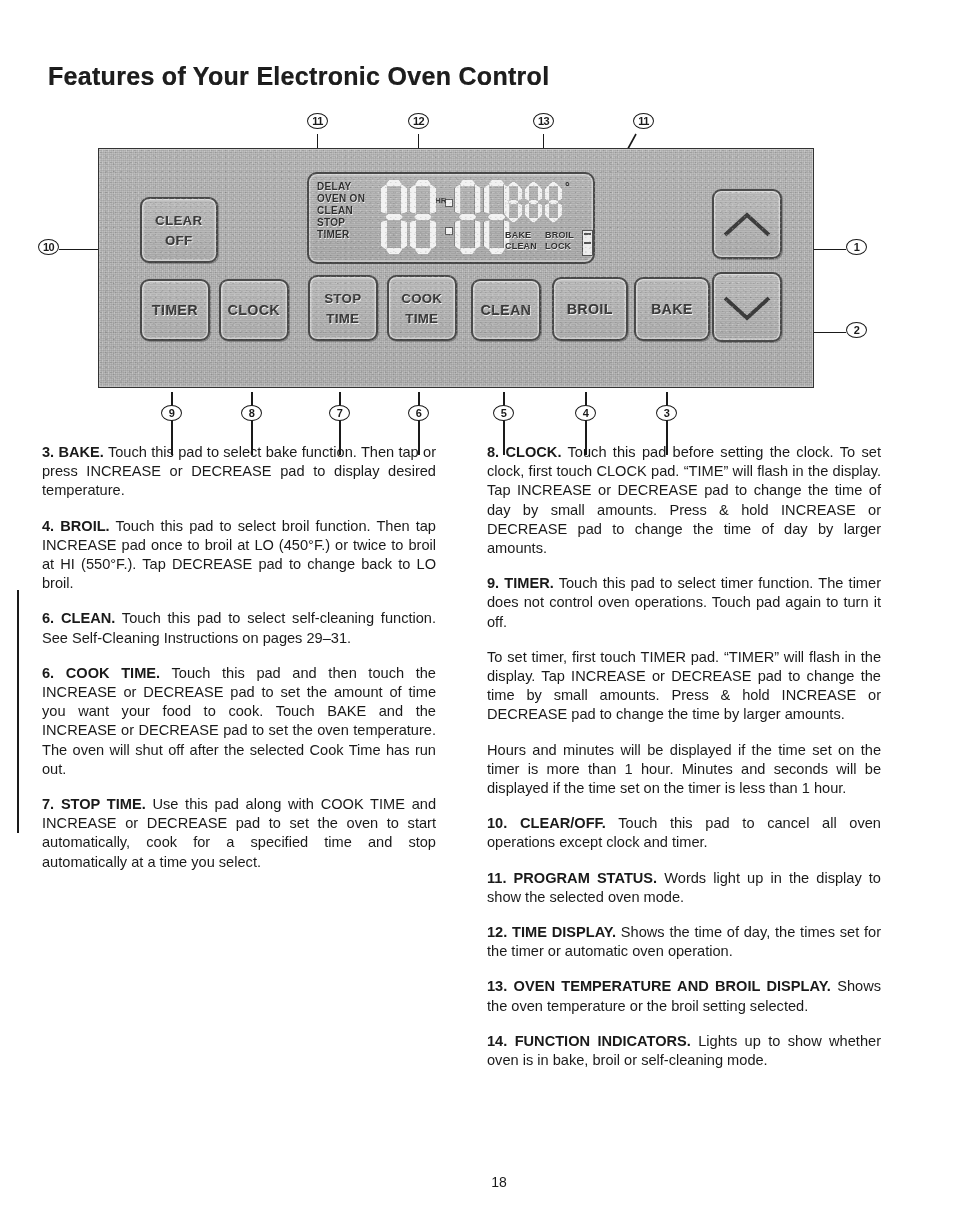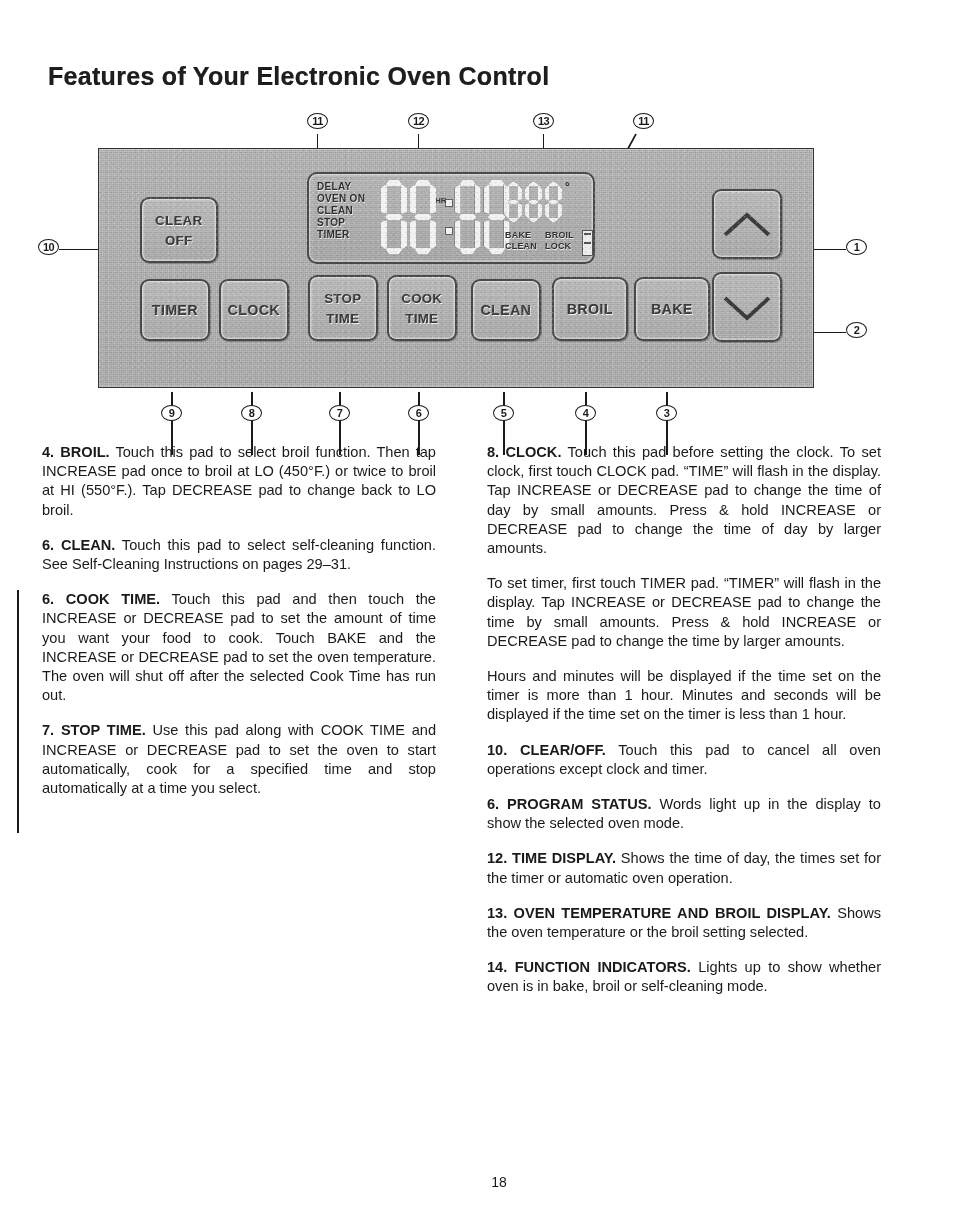--- a/index.html
+++ b/index.html
@@ -393,31 +393,33 @@
     <div class="lead v" style="left:585px; top:287px; height:63px;"></div>
     <div class="callout" style="left:575px; top:300px;">4</div>
 
     <div class="lead v" style="left:666px; top:287px; height:63px;"></div>
     <div class="callout" style="left:656px; top:300px;">3</div>
   </div>
 
   <div class="margin-bar"></div>
 
   <div class="col left">
+    <p class="para"><b>3. BAKE.</b><span> Touch this pad to select bake function. Then tap or press INCREASE or DECREASE pad to display desired temperature.</span></p>
     <p class="para"><b>4. BROIL.</b><span> Touch this pad to select broil function. Then tap INCREASE pad once to broil at LO (450°F.) or twice to broil at HI (550°F.). Tap DECREASE pad to change back to LO broil.</span></p>
     <p class="para"><b>6. CLEAN.</b><span> Touch this pad to select self-cleaning function. See Self-Cleaning Instructions on pages 29–31.</span></p>
     <p class="para"><b>6. COOK TIME.</b><span> Touch this pad and then touch the INCREASE or DECREASE pad to set the amount of time you want your food to cook. Touch BAKE and the INCREASE or DECREASE pad to set the oven temperature. The oven will shut off after the selected Cook Time has run out.</span></p>
     <p class="para"><b>7. STOP TIME.</b><span> Use this pad along with COOK TIME and INCREASE or DECREASE pad to set the oven to start automatically, cook for a specified time and stop automatically at a time you select.</span></p>
   </div>
 
   <div class="col right">
     <p class="para"><b>8. CLOCK.</b><span> Touch this pad before setting the clock. To set clock, first touch CLOCK pad. “TIME” will flash in the display. Tap INCREASE or DECREASE pad to change the time of day by small amounts. Press &amp; hold INCREASE or DECREASE pad to change the time of day by larger amounts.</span></p>
+    <p class="para"><b>9. TIMER.</b><span> Touch this pad to select timer function. The timer does not control oven operations. Touch pad again to turn it off.</span></p>
     <p class="para">To set timer, first touch TIMER pad. “TIMER” will flash in the display. Tap INCREASE or DECREASE pad to change the time by small amounts. Press &amp; hold INCREASE or DECREASE pad to change the time by larger amounts.</p>
     <p class="para">Hours and minutes will be displayed if the time set on the timer is more than 1 hour. Minutes and seconds will be displayed if the time set on the timer is less than 1 hour.</p>
     <p class="para"><b>10. CLEAR/OFF.</b><span> Touch this pad to cancel all oven operations except clock and timer.</span></p>
-    <p class="para"><b>6. PROGRAM STATUS.</b><span> Words light up in the display to show the selected oven mode.</span></p>
+    <p class="para"><b>11. PROGRAM STATUS.</b><span> Words light up in the display to show the selected oven mode.</span></p>
     <p class="para"><b>12. TIME DISPLAY.</b><span> Shows the time of day, the times set for the timer or automatic oven operation.</span></p>
     <p class="para"><b>13. OVEN TEMPERATURE AND BROIL DISPLAY.</b><span> Shows the oven temperature or the broil setting selected.</span></p>
     <p class="para"><b>14. FUNCTION INDICATORS.</b><span> Lights up to show whether oven is in bake, broil or self-cleaning mode.</span></p>
   </div>
 
   <div class="page-num">18</div>
 </div>
 
 </body></html>

